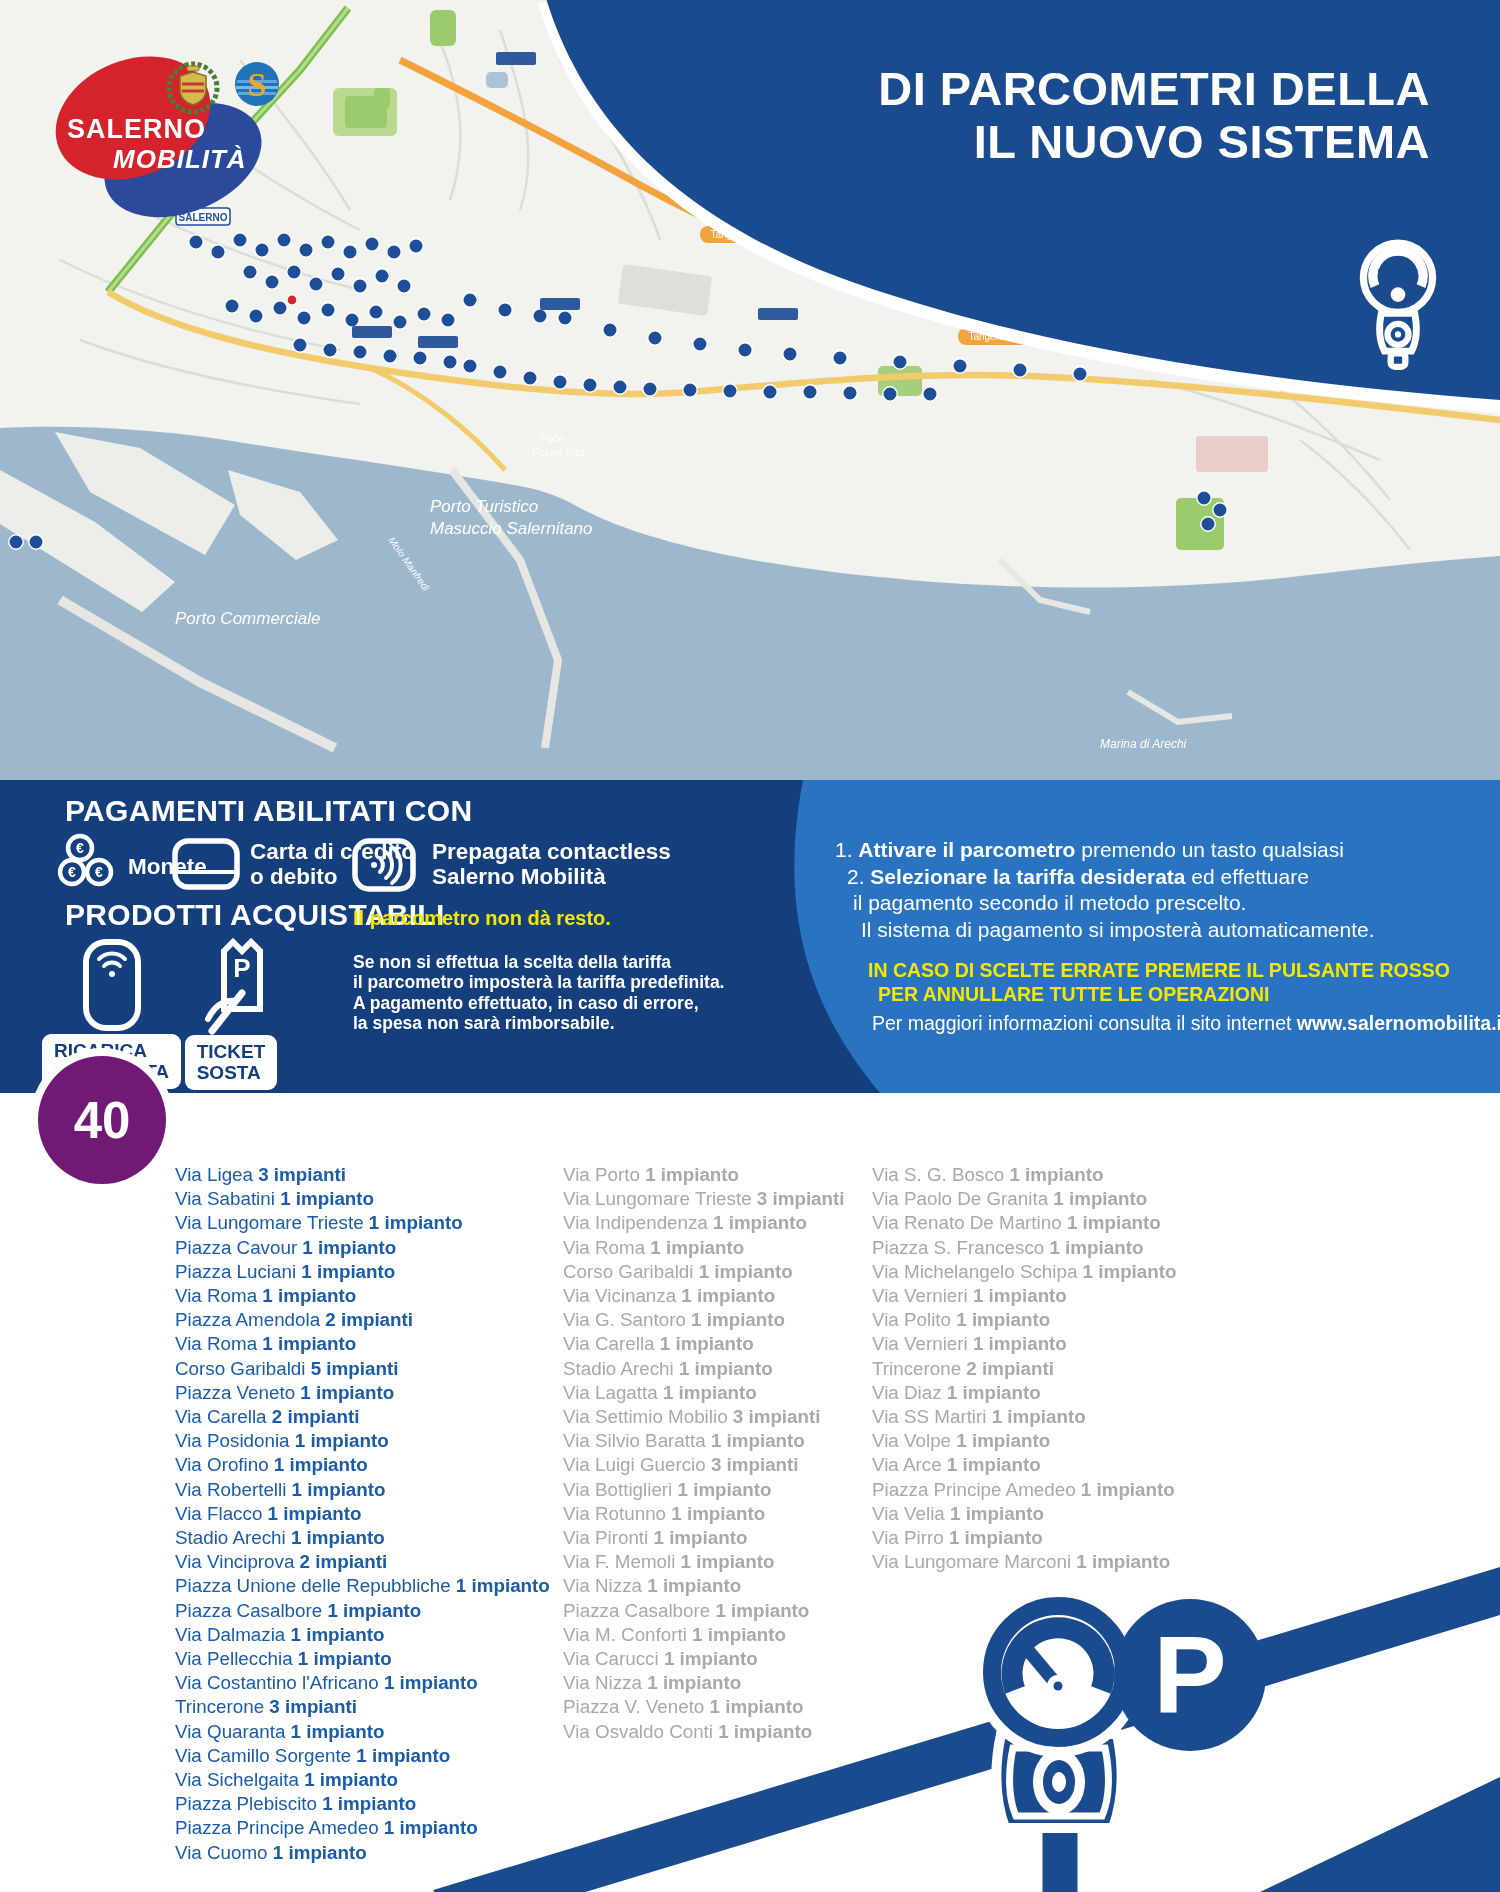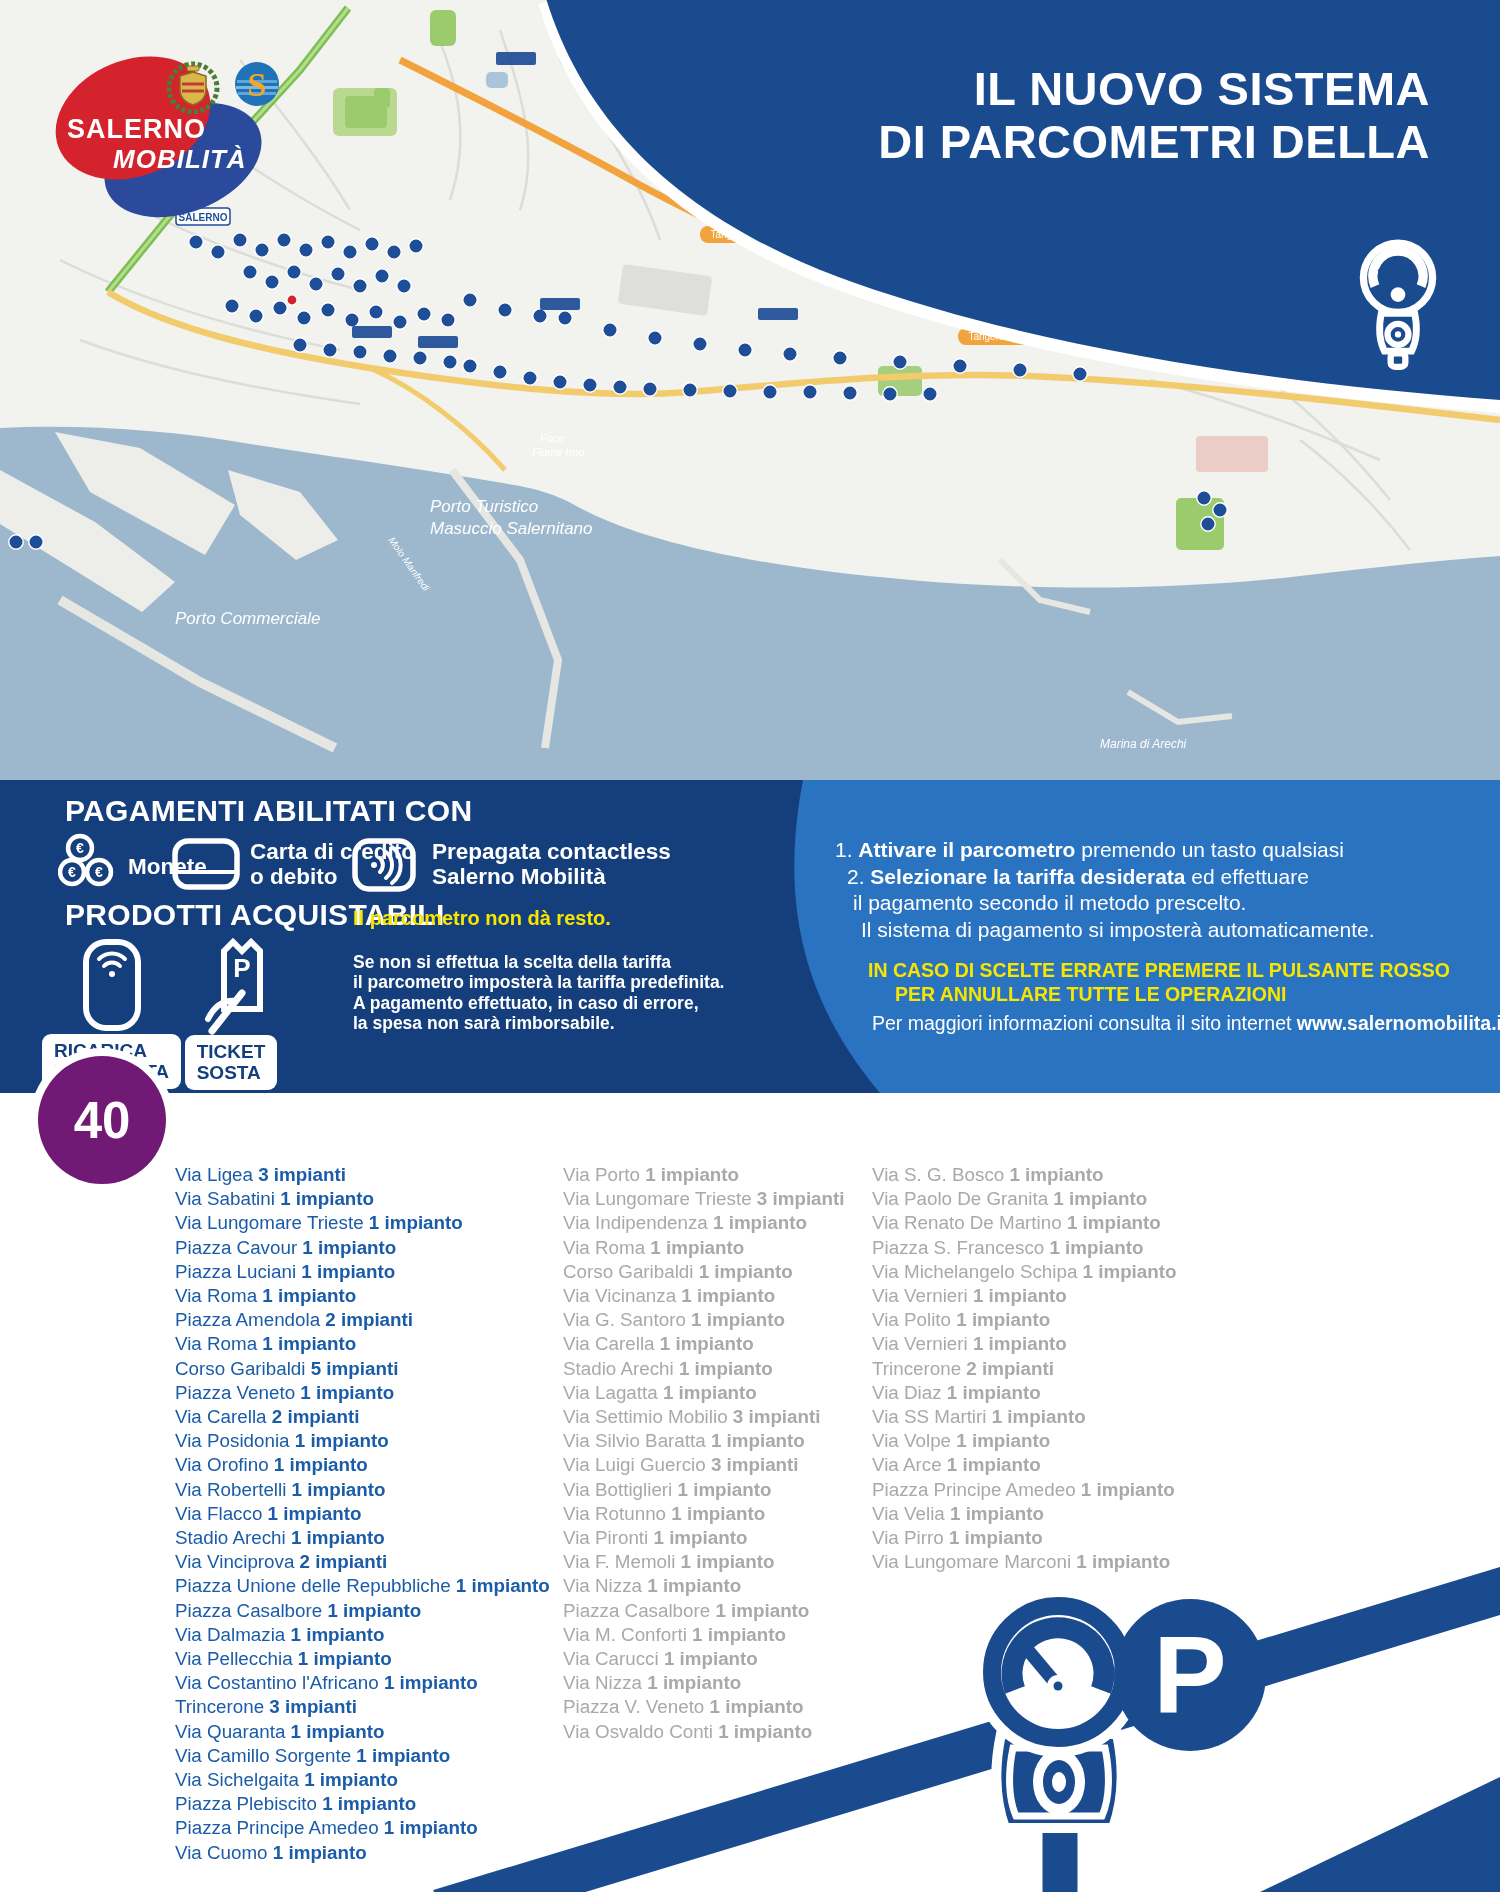--- a/index.html
+++ b/index.html
@@ -226,22 +226,22 @@
       <text class="sea-label" x="388" y="540" font-size="10" transform="rotate(55 388 540)">Molo Manfredi</text>
 
       <g>
         <path d="M545,2 C585,136 690,231 855,289 C1040,354 1265,388 1500,406" fill="none" stroke="#ffffff" stroke-width="14"></path>
         <path d="M545,-5 C585,130 690,225 855,283 C1040,348 1265,382 1500,400 L1500,-5 Z" fill="#1b4b8f"></path>
       </g>
     </svg>
 
     
     <div class="banner-title">
+      <div>DI PARCOMETRI DELLA</div>
       <div>IL NUOVO SISTEMA</div>
-      <div>DI PARCOMETRI DELLA</div>
     </div>
 
     
     <svg class="abs" style="left:1355px;top:238px;" width="86" height="132" viewBox="0 0 80 126">
       <circle cx="40" cy="38" r="33" fill="none" stroke="#ffffff" stroke-width="7"></circle>
       <path d="M18,46 A24,24 0 1 1 62,46" fill="none" stroke="#ffffff" stroke-width="9"></path>
       <line x1="40" y1="54" x2="23" y2="29" stroke="#1b4b8f" stroke-width="6"></line>
       <circle cx="40" cy="54" r="7" fill="#ffffff"></circle>
       <path d="M24,72 h32 c3,15 2,26 -3,36 h-26 c-5,-10 -6,-21 -3,-36 z" fill="none" stroke="#ffffff" stroke-width="6.5"></path>
       <circle cx="40" cy="92" r="10" fill="none" stroke="#ffffff" stroke-width="6"></circle>
@@ -356,21 +356,21 @@
     </div>
 
     <div class="steps" style="left:835px;top:58px;">
       <div class="row"><span>1. </span><b>Attivare il parcometro</b><span> premendo un tasto qualsiasi</span></div>
       <div class="row" style="margin-left:12px;"><span>2. </span><b>Selezionare la tariffa desiderata</b><span> ed effettuare</span></div>
       <div class="row" style="margin-left:18px;">il pagamento secondo il metodo prescelto.</div>
       <div class="row" style="margin-left:26px;">Il sistema di pagamento si imposterà automaticamente.</div>
     </div>
     <div class="warn" style="left:868px;top:178px;">
       <div>IN CASO DI SCELTE ERRATE PREMERE IL PULSANTE ROSSO</div>
-      <div style="margin-left:27px;">PER ANNULLARE TUTTE LE OPERAZIONI</div>
+      <div style="margin-left:10px;">PER ANNULLARE TUTTE LE OPERAZIONI</div>
     </div>
     <div class="info-line" style="left:872px;top:232px;">
       <span>Per maggiori informazioni consulta il sito internet </span><b>www.salernomobilita.it</b>
     </div>
   </div>
 
   <div class="circle40">
     <div class="inner">40</div>
   </div>
 

